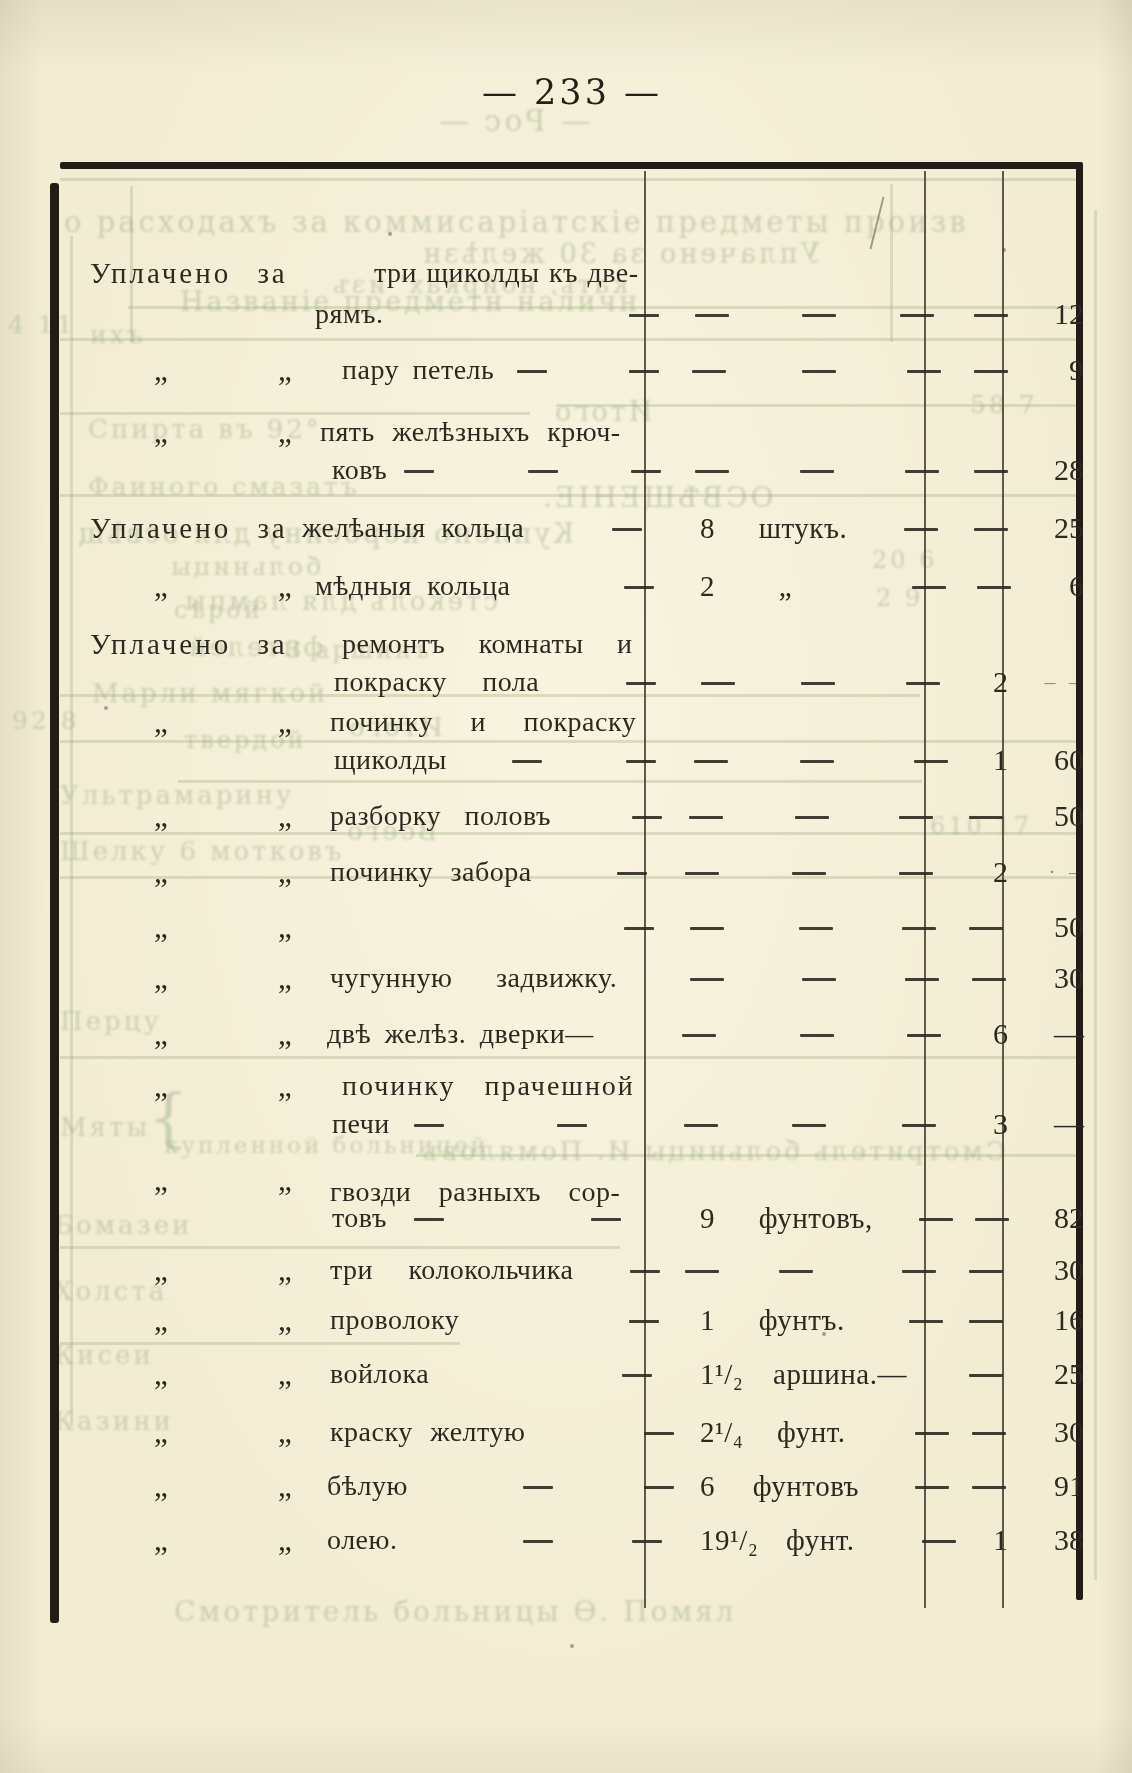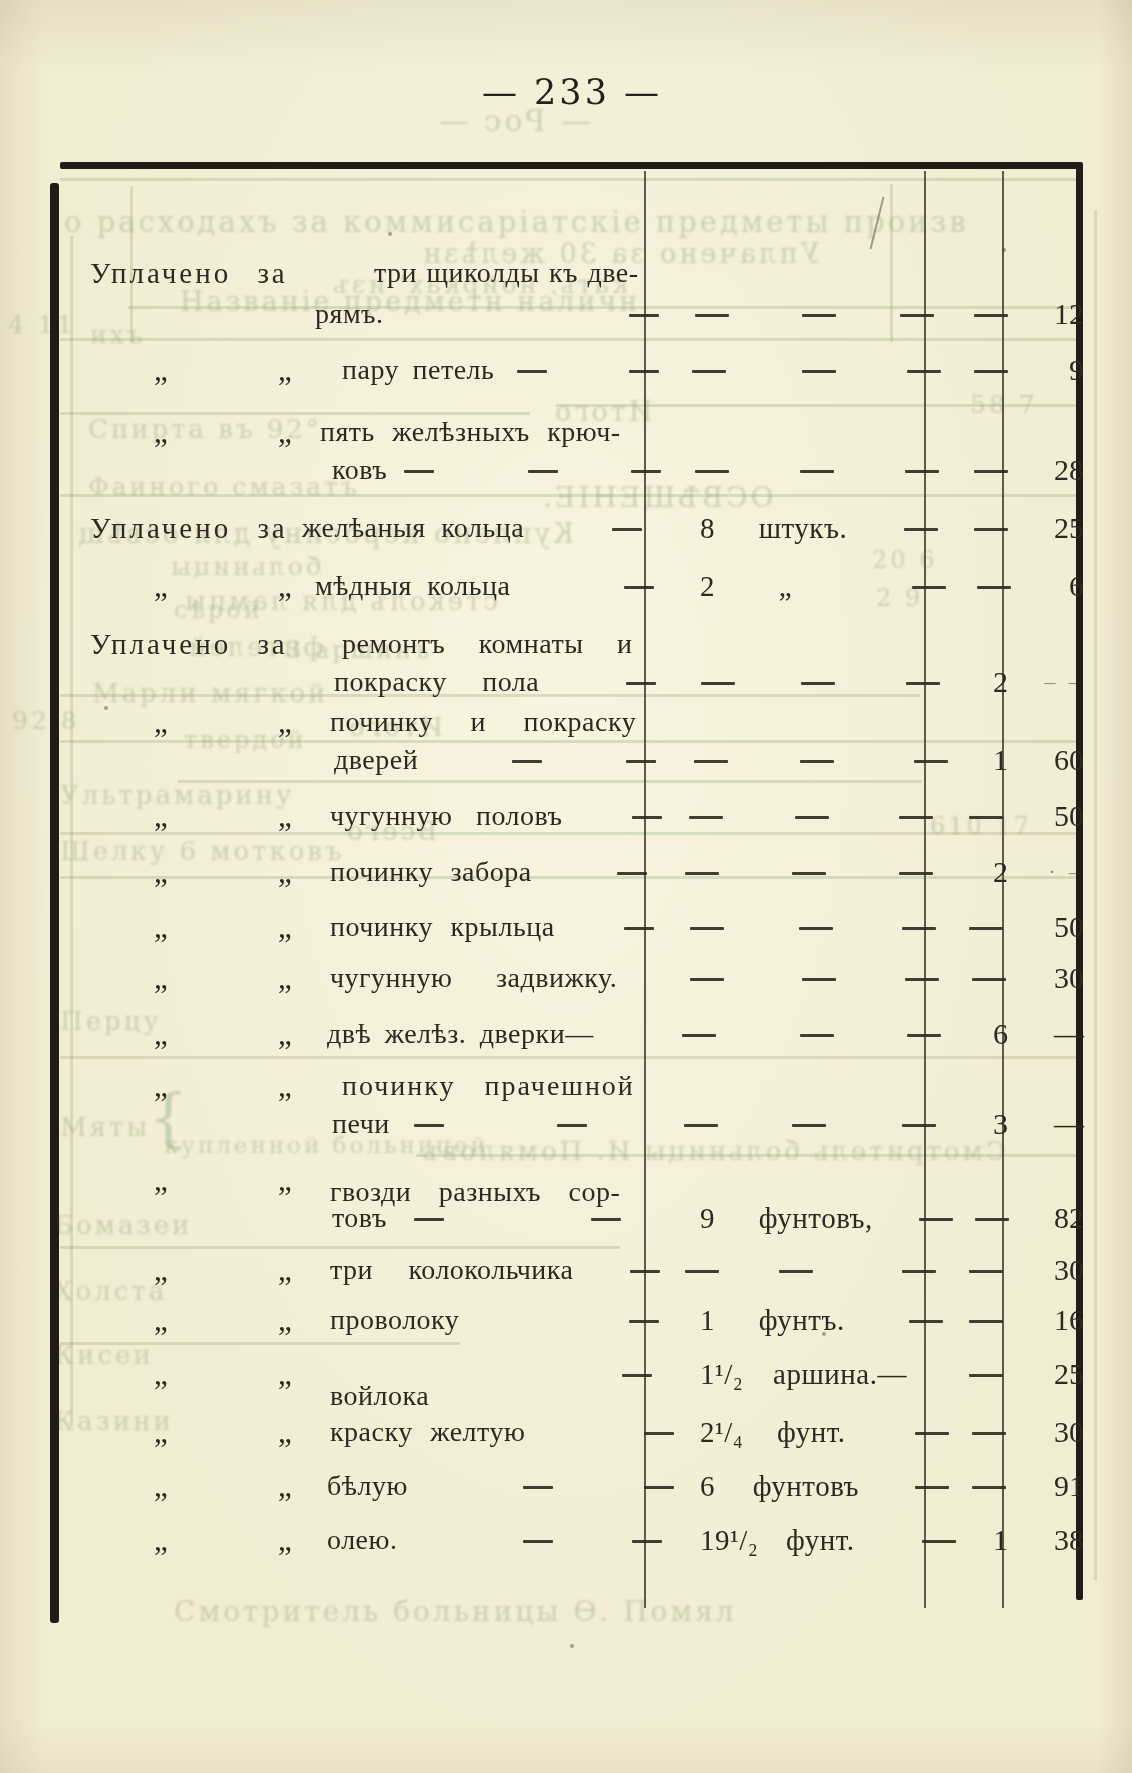--- a/index.html
+++ b/index.html
@@ -200,33 +200,33 @@
         <div class="dash" style="left: 894px; width: 34px;"></div>
         <div class="rub">2</div>
         <div class="kop dim">– –</div>
       </div>
       <div class="row" style="top: 702px;">
         <span class="dt d1">„</span>
         <span class="dt d2">„</span>
         <span class="item" style="left: 318px; word-spacing: 30px;">починку и покраску</span>
       </div>
       <div class="row" style="top: 740px;">
-        <span class="item" style="left: 322px;">дверей</span>
+        <span class="item" style="left: 322px;">щиколды</span>
         <div class="dash" style="left: 500px; width: 30px;"></div>
         <div class="dash" style="left: 614px; width: 30px;"></div>
         <div class="dash" style="left: 682px; width: 34px;"></div>
         <div class="dash" style="left: 788px; width: 34px;"></div>
         <div class="dash" style="left: 902px; width: 34px;"></div>
         <div class="rub">1</div>
         <div class="kop">60</div>
       </div>
       <div class="row" style="top: 796px;">
         <span class="dt d1">„</span>
         <span class="dt d2">„</span>
-        <span class="item" style="left: 318px; word-spacing: 16px;">чугунную половъ</span>
+        <span class="item" style="left: 318px; word-spacing: 16px;">разборку половъ</span>
         <div class="dash" style="left: 620px; width: 30px;"></div>
         <div class="dash" style="left: 677px; width: 34px;"></div>
         <div class="dash" style="left: 783px; width: 34px;"></div>
         <div class="dash" style="left: 887px; width: 34px;"></div>
         <div class="dash" style="left: 957px; width: 34px;"></div>
         <div class="kop">50</div>
       </div>
       <div class="row" style="top: 852px;">
         <span class="dt d1">„</span>
         <span class="dt d2">„</span>
@@ -234,21 +234,20 @@
         <div class="dash" style="left: 605px; width: 30px;"></div>
         <div class="dash" style="left: 673px; width: 34px;"></div>
         <div class="dash" style="left: 780px; width: 34px;"></div>
         <div class="dash" style="left: 887px; width: 34px;"></div>
         <div class="rub">2</div>
         <div class="kop dim">· –</div>
       </div>
       <div class="row" style="top: 907px;">
         <span class="dt d1">„</span>
         <span class="dt d2">„</span>
-        <span class="item" style="left: 318px; word-spacing: 10px;">починку крыльца</span>
         <div class="dash" style="left: 612px; width: 30px;"></div>
         <div class="dash" style="left: 678px; width: 34px;"></div>
         <div class="dash" style="left: 787px; width: 34px;"></div>
         <div class="dash" style="left: 890px; width: 34px;"></div>
         <div class="dash" style="left: 957px; width: 34px;"></div>
         <div class="kop">50</div>
       </div>
       <div class="row" style="top: 958px;">
         <span class="dt d1">„</span>
         <span class="dt d2">„</span>
@@ -315,21 +314,21 @@
         <span class="item" style="left: 318px;">проволоку</span>
         <div class="dash" style="left: 617px; width: 30px;"></div>
         <div class="dash" style="left: 897px; width: 34px;"></div>
         <div class="dash" style="left: 957px; width: 34px;"></div>
         <span class="qty" style="word-spacing: 36px;">1 фунтъ.</span>
         <div class="kop">16</div>
       </div>
       <div class="row" style="top: 1354px;">
         <span class="dt d1">„</span>
         <span class="dt d2">„</span>
-        <span class="item" style="left: 318px; margin-top: 22px;">войлока</span>
+        <span class="item" style="left: 318px;">войлока</span>
         <div class="dash" style="left: 610px; width: 30px;"></div>
         <div class="dash" style="left: 957px; width: 34px;"></div>
         <span class="qty" style="word-spacing: 22px;">1¹/₂ аршина.—</span>
         <div class="kop">25</div>
       </div>
       <div class="row" style="top: 1412px;">
         <span class="dt d1">„</span>
         <span class="dt d2">„</span>
         <span class="item" style="left: 318px; word-spacing: 10px;">краску желтую</span>
         <div class="dash" style="left: 632px; width: 30px;"></div>

